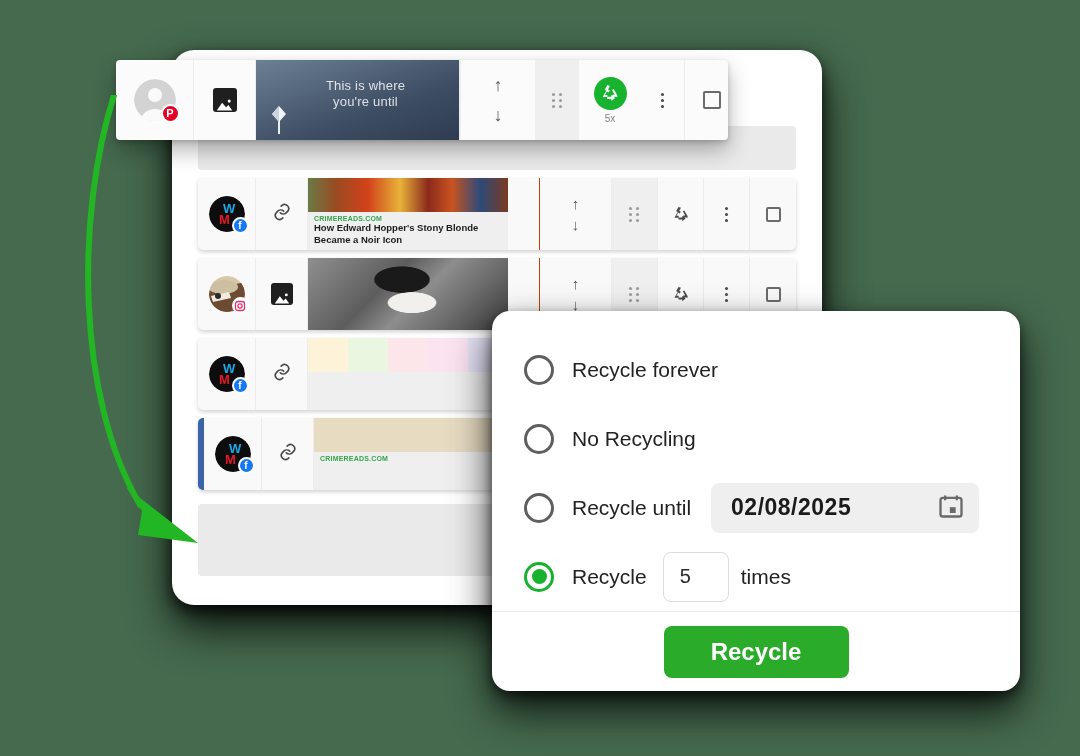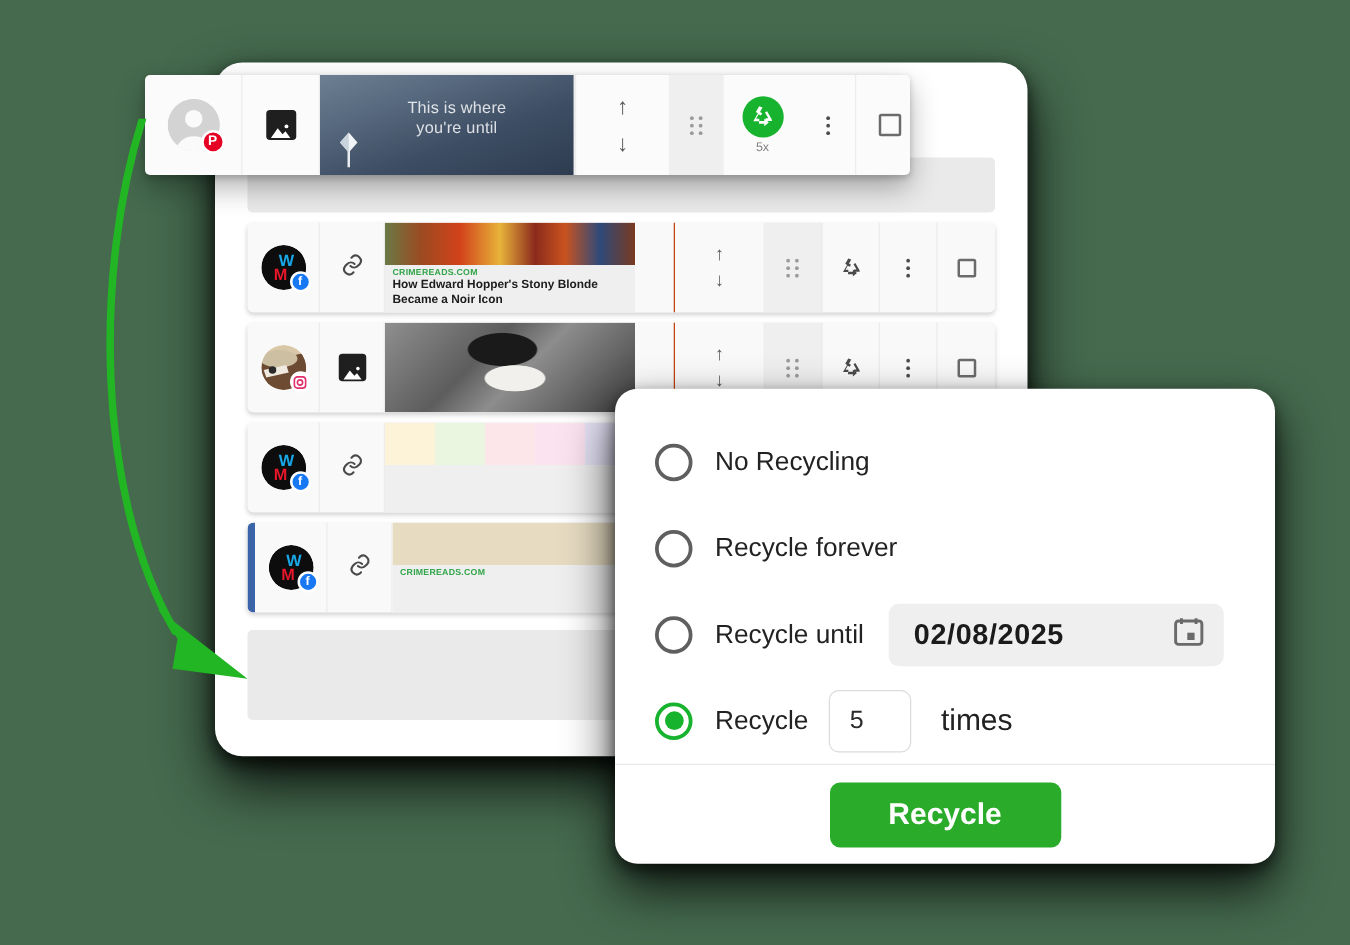--- a/index.html
+++ b/index.html
@@ -200,21 +200,21 @@
     display: flex; align-items: center; justify-content: space-between;
     padding: 0 14px 0 20px;
   }
   .date-value { font-size: 23px; font-weight: bold; color: #1b1b1b; letter-spacing: .5px;}
   .times-field {
     margin-left: 16px; width: 66px; height: 50px;
     border: 1px solid #dcdcdc; border-radius: 8px; background: #fff;
     display: flex; align-items: center; padding-left: 16px;
     font-size: 20px; color: #2a2a2a;
   }
-  .times-label { margin-left: 24px; font-size: 24px; color: #222; }
+  .times-label { margin-left: 12px; font-size: 21px; color: #222; }
   .dialog-footer {
     border-top: 1px solid #eaeaea;
     height: 88px; display: flex; align-items: center; justify-content: center;
   }
   #recycle-submit {
     background: #2aac2a; color: #fff; border: none;
     border-radius: 8px; height: 52px; width: 185px;
     font-size: 24px; font-weight: bold; cursor: pointer;
     font-family: "Liberation Sans", sans-serif;
   }
@@ -557,26 +557,26 @@
   <div class="cell check-cell">
     <span class="checkbox-sq"></span>
   </div>
 </div>
 
 <div id="recycle-dialog">
   <div class="opts">
 
     <div class="opt-row">
       <span class="radio"></span>
-      <span class="opt-label">No Recycling</span>
+      <span class="opt-label">Recycle forever</span>
     </div>
 
     <div class="opt-row">
       <span class="radio"></span>
-      <span class="opt-label">Recycle forever</span>
+      <span class="opt-label">No Recycling</span>
     </div>
 
     <div class="opt-row">
       <span class="radio"></span>
       <span class="opt-label">Recycle until</span>
       <span class="date-field">
         <span class="date-value">02/08/2025</span>
         <span>
           <svg width="28" height="28" viewBox="0 0 24 24" fill="none" stroke="#6a6a6a" stroke-width="2">
               <rect x="3" y="5" width="18" height="16" rx="2"></rect>

